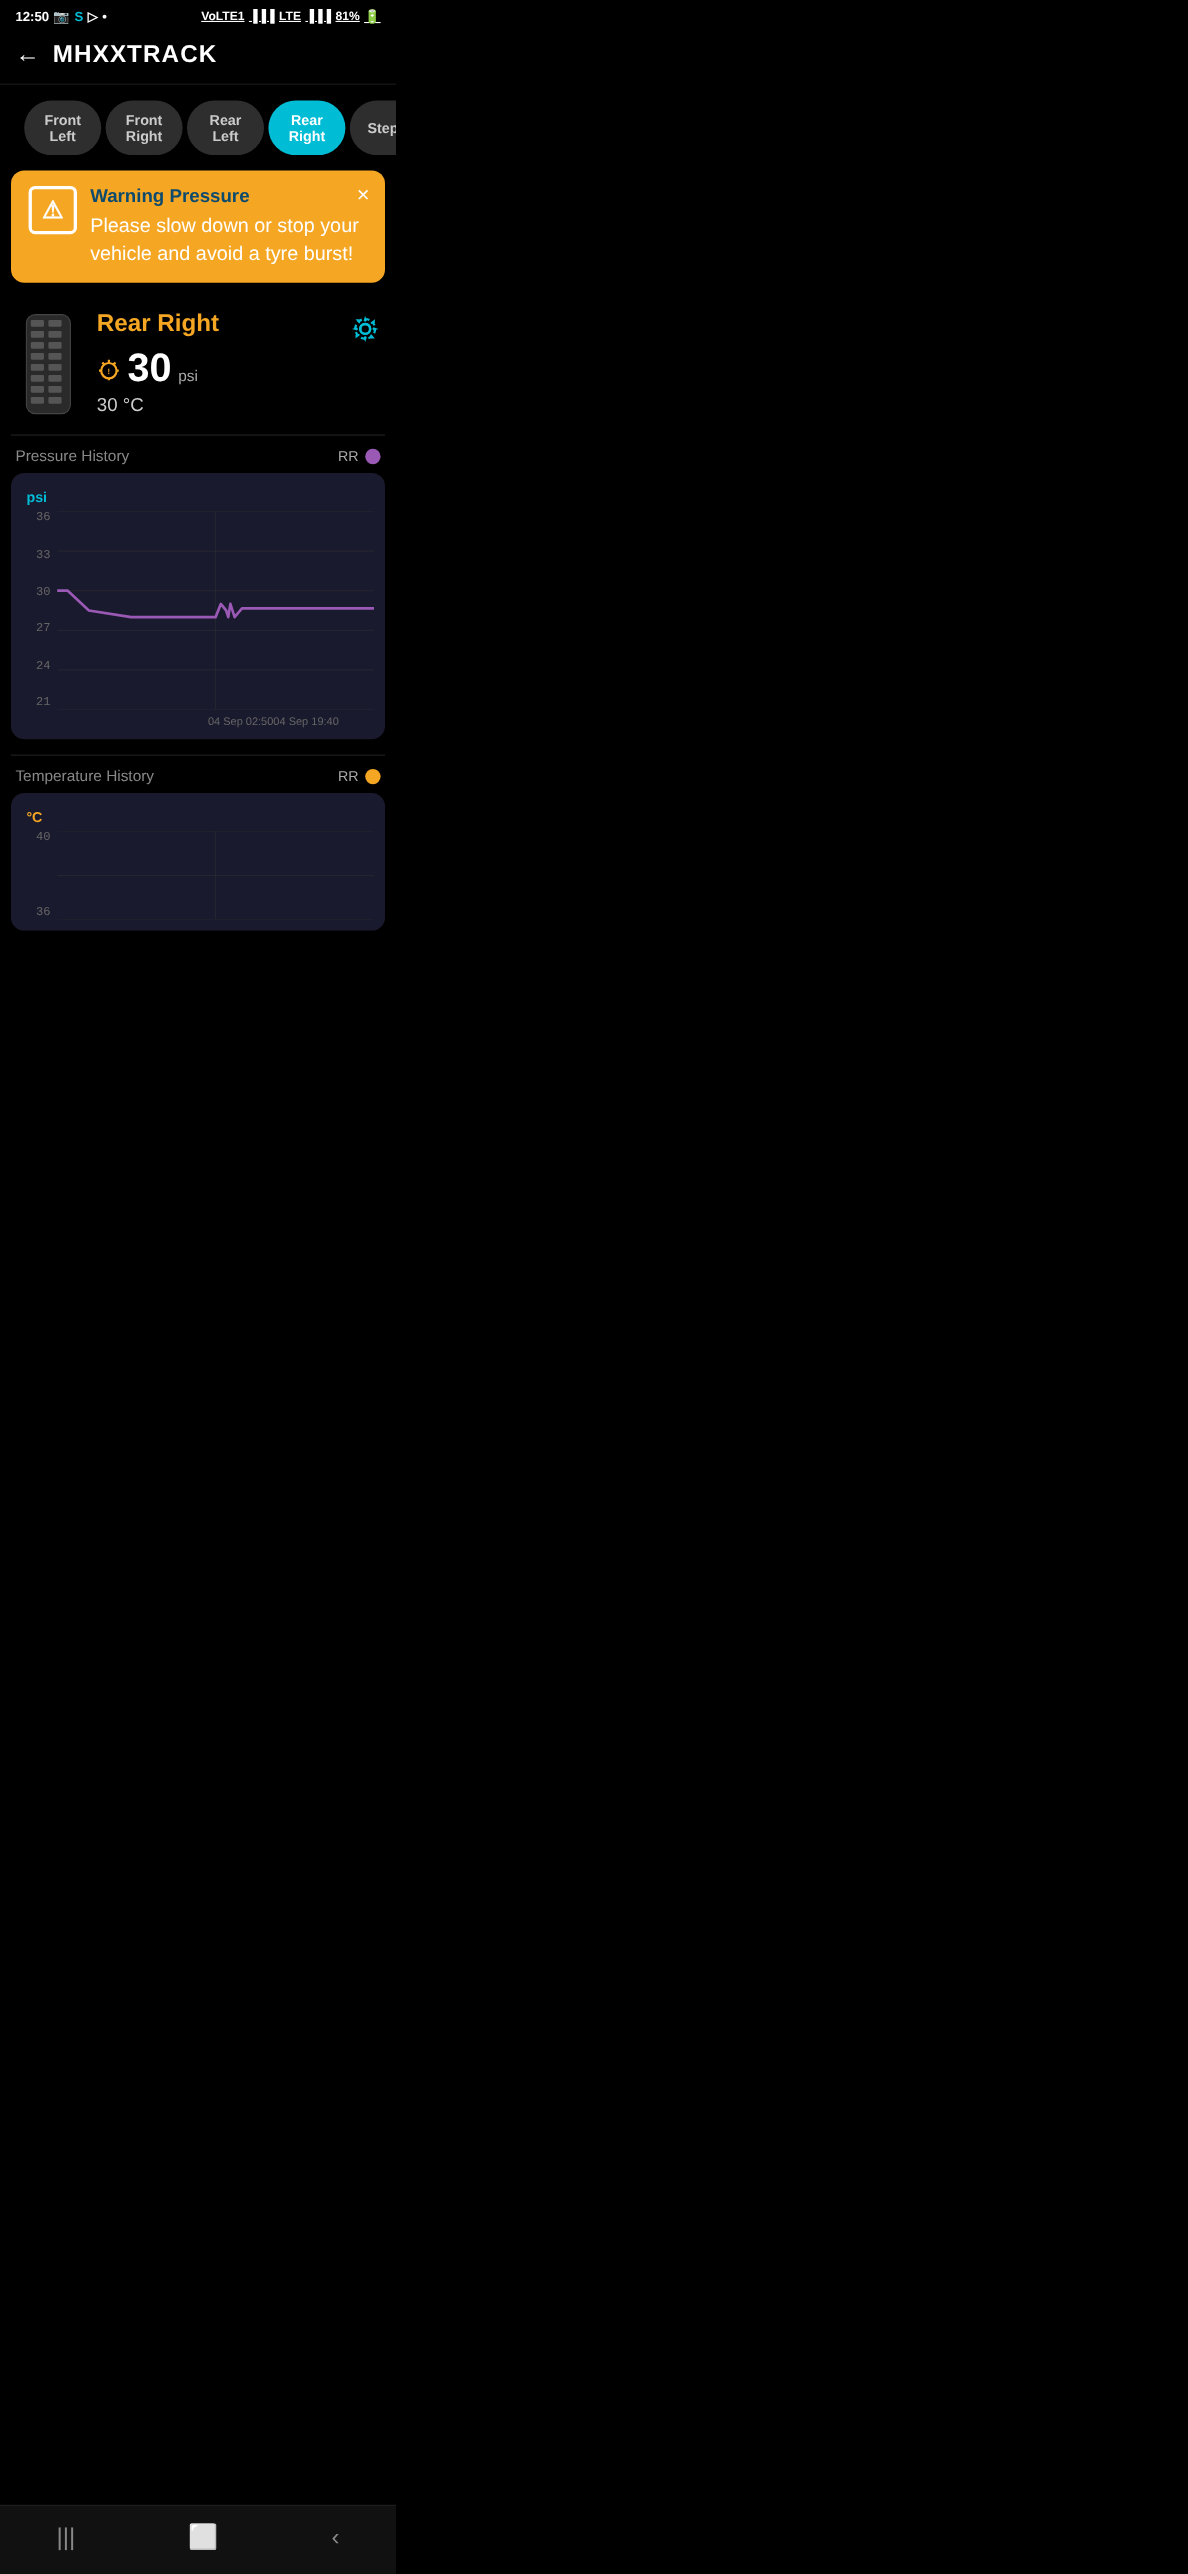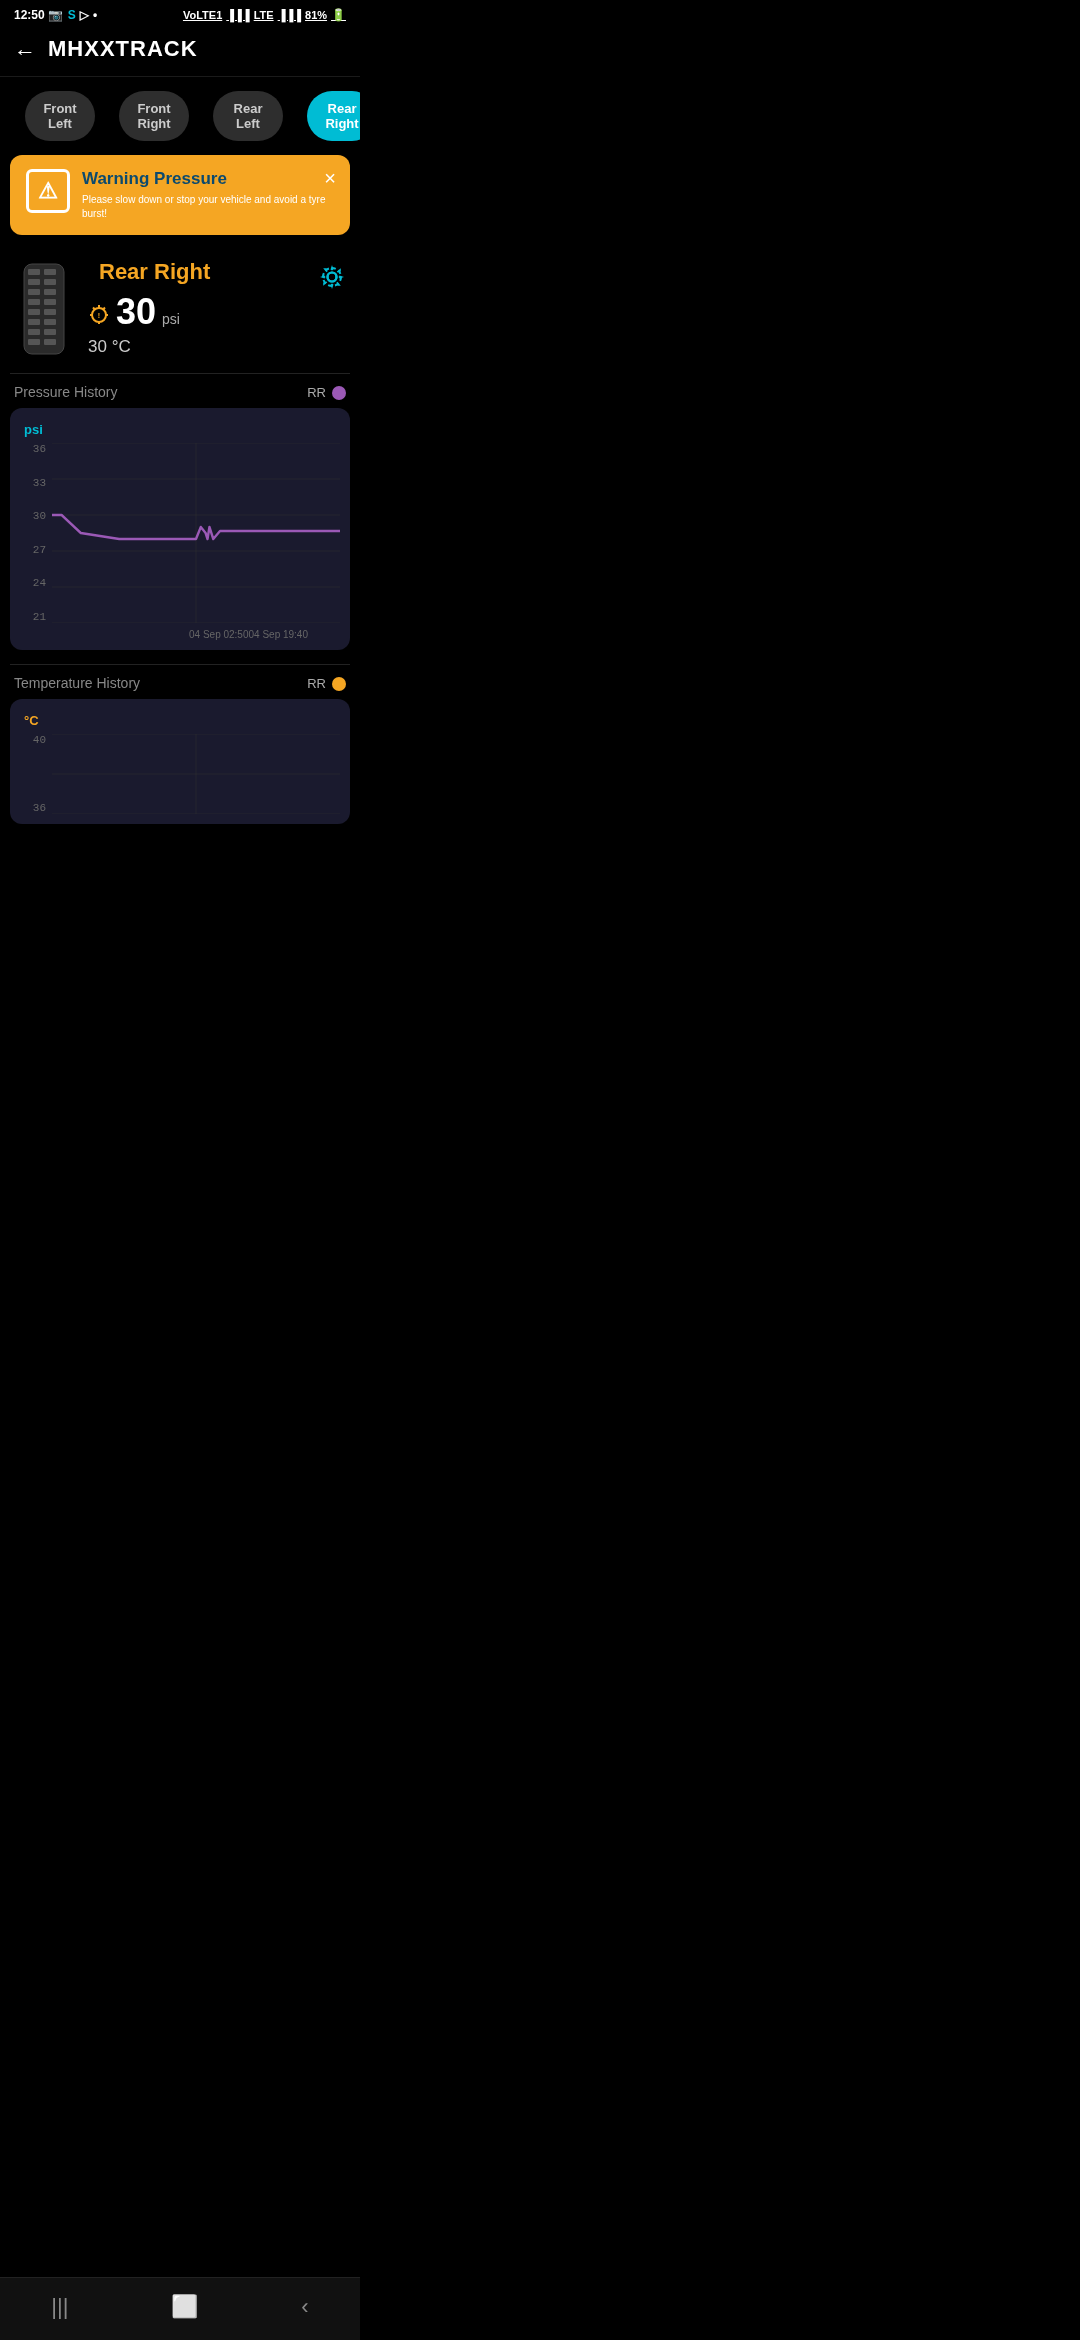--- a/index.html
+++ b/index.html
@@ -41,25 +41,24 @@
     }
     .header-title {
       font-size: 22px;
       font-weight: 700;
       letter-spacing: 1px;
     }
 
     
     .tabs-container {
       display: flex;
-      gap: 24px;
-      padding: 14px 9px;
+      gap: 4px;
+      padding: 14px 22px;
       overflow-x: auto;
       scrollbar-width: none;
-      margin-left: 16px;
     }
     .tabs-container::-webkit-scrollbar { display: none; }
     .tab-btn {
       background: #2e2e2e;
       color: #ccc;
       border: none;
       border-radius: 50px;
       padding: 10px 16px;
       font-size: 13px;
       font-weight: 600;
@@ -98,21 +97,21 @@
       font-weight: 900;
     }
     .warning-text-block {}
     .warning-title {
       font-size: 17px;
       font-weight: 700;
       color: #0c4a6e;
       margin-bottom: 4px;
     }
     .warning-desc {
-      font-size: 10px;
+      font-size: 18px;
       color: #fff;
       line-height: 1.4;
     }
     .warning-close {
       position: absolute;
       top: 12px;
       right: 14px;
       font-size: 20px;
       color: #fff;
       cursor: pointer;
@@ -131,21 +130,20 @@
       height: 100px;
       flex-shrink: 0;
     }
     .tire-svg {}
     .tire-details { flex: 1; }
     .tire-name {
       font-size: 22px;
       font-weight: 700;
       color: #f5a623;
       margin-bottom: 6px;
-      margin-left: 11px;
     }
     .tire-pressure-row {
       display: flex;
       align-items: baseline;
       gap: 6px;
       margin-bottom: 4px;
     }
     .pressure-icon { font-size: 18px; color: #f5a623; }
     .pressure-value { font-size: 36px; font-weight: 700; color: #fff; }
     .pressure-unit { font-size: 14px; color: #aaa; }

